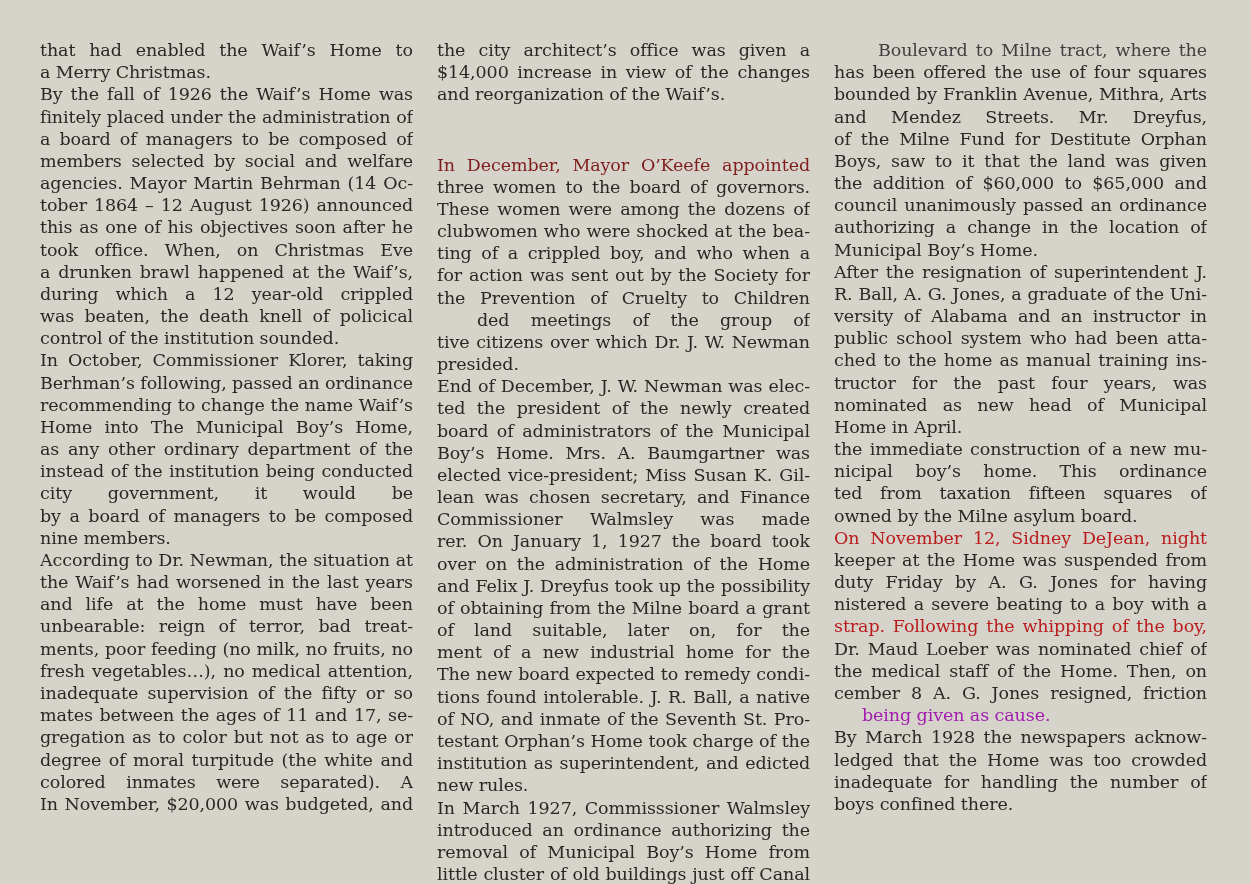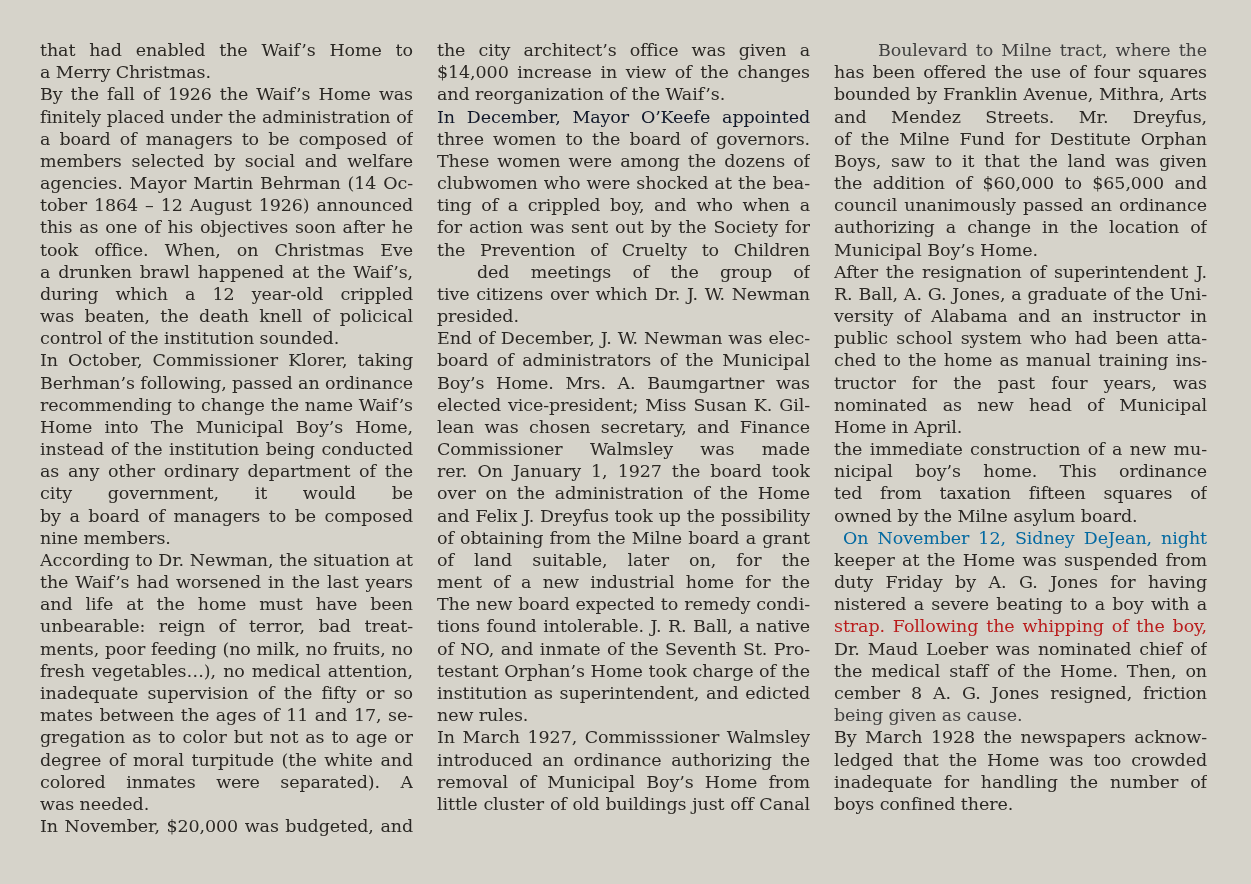--- a/index.html
+++ b/index.html
@@ -61,54 +61,54 @@
         <div class="line" style="color: rgb(43, 40, 36);">this as one of his objectives soon after he</div>
         <div class="line" style="color: rgb(43, 40, 36);">took office. When, on Christmas Eve 1926,</div>
         <div class="line" style="color: rgb(43, 40, 36);">a drunken brawl happened at the Waif’s,</div>
         <div class="line" style="color: rgb(43, 40, 36);">during which a 12 year-old crippled inmate</div>
         <div class="line" style="color: rgb(43, 40, 36);">was beaten, the death knell of policical</div>
         <div class="line para-end" style="color: rgb(43, 40, 36);">control of the institution sounded.</div>
         <div class="line" style="color: rgb(43, 40, 36);">In October, Commissioner Klorer, taking</div>
         <div class="line" style="color: rgb(43, 40, 36);">Berhman’s following, passed an ordinance</div>
         <div class="line" style="color: rgb(43, 40, 36);">recommending to change the name Waif’s</div>
         <div class="line" style="color: rgb(43, 40, 36);">Home into The Municipal Boy’s Home, and</div>
+        <div class="line" style="color: rgb(43, 40, 36);">as any other ordinary department of the</div>
         <div class="line" style="color: rgb(43, 40, 36);">instead of the institution being conducted</div>
-        <div class="line" style="color: rgb(43, 40, 36);">as any other ordinary department of the</div>
         <div class="line" style="color: rgb(43, 40, 36);">city government, it would be administrated</div>
         <div class="line" style="color: rgb(43, 40, 36);">by a board of managers to be composed of</div>
         <div class="line para-end" style="color: rgb(43, 40, 36);">nine members.</div>
         <div class="line" style="color: rgb(43, 40, 36);">According to Dr. Newman, the situation at</div>
         <div class="line" style="color: rgb(43, 40, 36);">the Waif’s had worsened in the last years</div>
         <div class="line" style="color: rgb(43, 40, 36);">and life at the home must have been nearly</div>
         <div class="line" style="color: rgb(43, 40, 36);">unbearable: reign of terror, bad treat-</div>
         <div class="line" style="color: rgb(43, 40, 36);">ments, poor feeding (no milk, no fruits, no</div>
         <div class="line" style="color: rgb(43, 40, 36);">fresh vegetables…), no medical attention,</div>
         <div class="line" style="color: rgb(43, 40, 36);">inadequate supervision of the fifty or so in-</div>
         <div class="line" style="color: rgb(43, 40, 36);">mates between the ages of 11 and 17, se-</div>
         <div class="line" style="color: rgb(43, 40, 36);">gregation as to color but not as to age or</div>
         <div class="line" style="color: rgb(43, 40, 36);">degree of moral turpitude (the white and</div>
         <div class="line" style="color: rgb(43, 40, 36);">colored inmates were separated). A change</div>
-        <div class="line para-end" style="color: rgb(43, 40, 36);">was needed.</div>
         <div class="line" style="color: rgb(43, 40, 36);">In November, $20,000 was budgeted, and</div>
       </section>
     <section class="col">
         <div class="line" style="color: rgb(43, 40, 36);">the city architect’s office was given a</div>
         <div class="line" style="color: rgb(43, 40, 36);">$14,000 increase in view of the changes</div>
         <div class="line para-end" style="color: rgb(43, 40, 36);">and reorganization of the Waif’s.</div>
-        <div class="line" style="color: #0f172a;">In December, Mayor O’Keefe appointed</div>
+        <div class="line" style="color: #7f1d1d; margin-top: 48px;">In December, Mayor O’Keefe appointed</div>
         <div class="line" style="color: rgb(43, 40, 36);">three women to the board of governors.</div>
         <div class="line" style="color: rgb(43, 40, 36);">These women were among the dozens of</div>
         <div class="line" style="color: rgb(43, 40, 36);">clubwomen who were shocked at the bea-</div>
         <div class="line" style="color: rgb(43, 40, 36);">ting of a crippled boy, and who when a call</div>
         <div class="line" style="color: rgb(43, 40, 36);">for action was sent out by the Society for</div>
         <div class="line" style="color: rgb(43, 40, 36);">the Prevention of Cruelty to Children atten-</div>
         <div class="line" style="color: rgb(43, 40, 36); margin-left: 40px;">ded meetings of the group of representa-</div>
         <div class="line" style="color: rgb(43, 40, 36);">tive citizens over which Dr. J. W. Newman</div>
         <div class="line para-end" style="color: rgb(43, 40, 36);">presided.</div>
         <div class="line" style="color: rgb(43, 40, 36);">End of December, J. W. Newman was elec-</div>
+        <div class="line" style="color: rgb(43, 40, 36);">ted the president of the newly created</div>
         <div class="line" style="color: rgb(43, 40, 36);">board of administrators of the Municipal</div>
         <div class="line" style="color: rgb(43, 40, 36);">Boy’s Home. Mrs. A. Baumgartner was</div>
         <div class="line" style="color: rgb(43, 40, 36);">elected vice-president; Miss Susan K. Gil-</div>
         <div class="line" style="color: rgb(43, 40, 36);">lean was chosen secretary, and Finance</div>
         <div class="line" style="color: rgb(43, 40, 36);">Commissioner Walmsley was made treasu-</div>
         <div class="line" style="color: rgb(43, 40, 36);">rer. On January 1, 1927 the board took</div>
         <div class="line" style="color: rgb(43, 40, 36);">over on the administration of the Home</div>
         <div class="line" style="color: rgb(43, 40, 36);">and Felix J. Dreyfus took up the possibility</div>
         <div class="line" style="color: rgb(43, 40, 36);">of obtaining from the Milne board a grant</div>
         <div class="line" style="color: rgb(43, 40, 36);">of land suitable, later on, for the establish-</div>
@@ -140,28 +140,28 @@
         <div class="line" style="color: rgb(43, 40, 36);">versity of Alabama and an instructor in the</div>
         <div class="line" style="color: rgb(43, 40, 36);">public school system who had been atta-</div>
         <div class="line" style="color: rgb(43, 40, 36);">ched to the home as manual training ins-</div>
         <div class="line" style="color: rgb(43, 40, 36);">tructor for the past four years, was</div>
         <div class="line" style="color: rgb(43, 40, 36);">nominated as new head of Municipal Boy’s</div>
         <div class="line para-end" style="color: rgb(43, 40, 36);">Home in April.</div>
         <div class="line" style="color: rgb(43, 40, 36);">the immediate construction of a new mu-</div>
         <div class="line" style="color: rgb(43, 40, 36);">nicipal boy’s home. This ordinance exemp-</div>
         <div class="line" style="color: rgb(43, 40, 36);">ted from taxation fifteen squares of ground</div>
         <div class="line para-end" style="color: rgb(43, 40, 36);">owned by the Milne asylum board.</div>
-        <div class="line" style="color: #0369a1; margin-left: 9px;">On November 12, Sidney DeJean, night</div>
+        <div class="line" style="color: #b91c1c;">On November 12, Sidney DeJean, night</div>
         <div class="line" style="color: rgb(43, 40, 36);">keeper at the Home was suspended from</div>
         <div class="line" style="color: rgb(43, 40, 36);">duty Friday by A. G. Jones for having admi-</div>
         <div class="line" style="color: rgb(43, 40, 36);">nistered a severe beating to a boy with a</div>
         <div class="line" style="color: #b91c1c;">strap. Following the whipping of the boy,</div>
         <div class="line" style="color: rgb(43, 40, 36);">Dr. Maud Loeber was nominated chief of</div>
         <div class="line" style="color: rgb(43, 40, 36);">the medical staff of the Home. Then, on De-</div>
         <div class="line" style="color: rgb(43, 40, 36);">cember 8 A. G. Jones resigned, friction</div>
-        <div class="line para-end" style="color: #404040;">being given as cause.</div>
+        <div class="line para-end" style="color: #a21caf; margin-left: 28px;">being given as cause.</div>
         <div class="line" style="color: rgb(43, 40, 36);">By March 1928 the newspapers acknow-</div>
         <div class="line" style="color: rgb(43, 40, 36);">ledged that the Home was too crowded and</div>
         <div class="line" style="color: rgb(43, 40, 36);">inadequate for handling the number of</div>
         <div class="line para-end" style="color: rgb(43, 40, 36);">boys confined there.</div>
       </section>
   </div>
 </div>
 
 </body></html>

